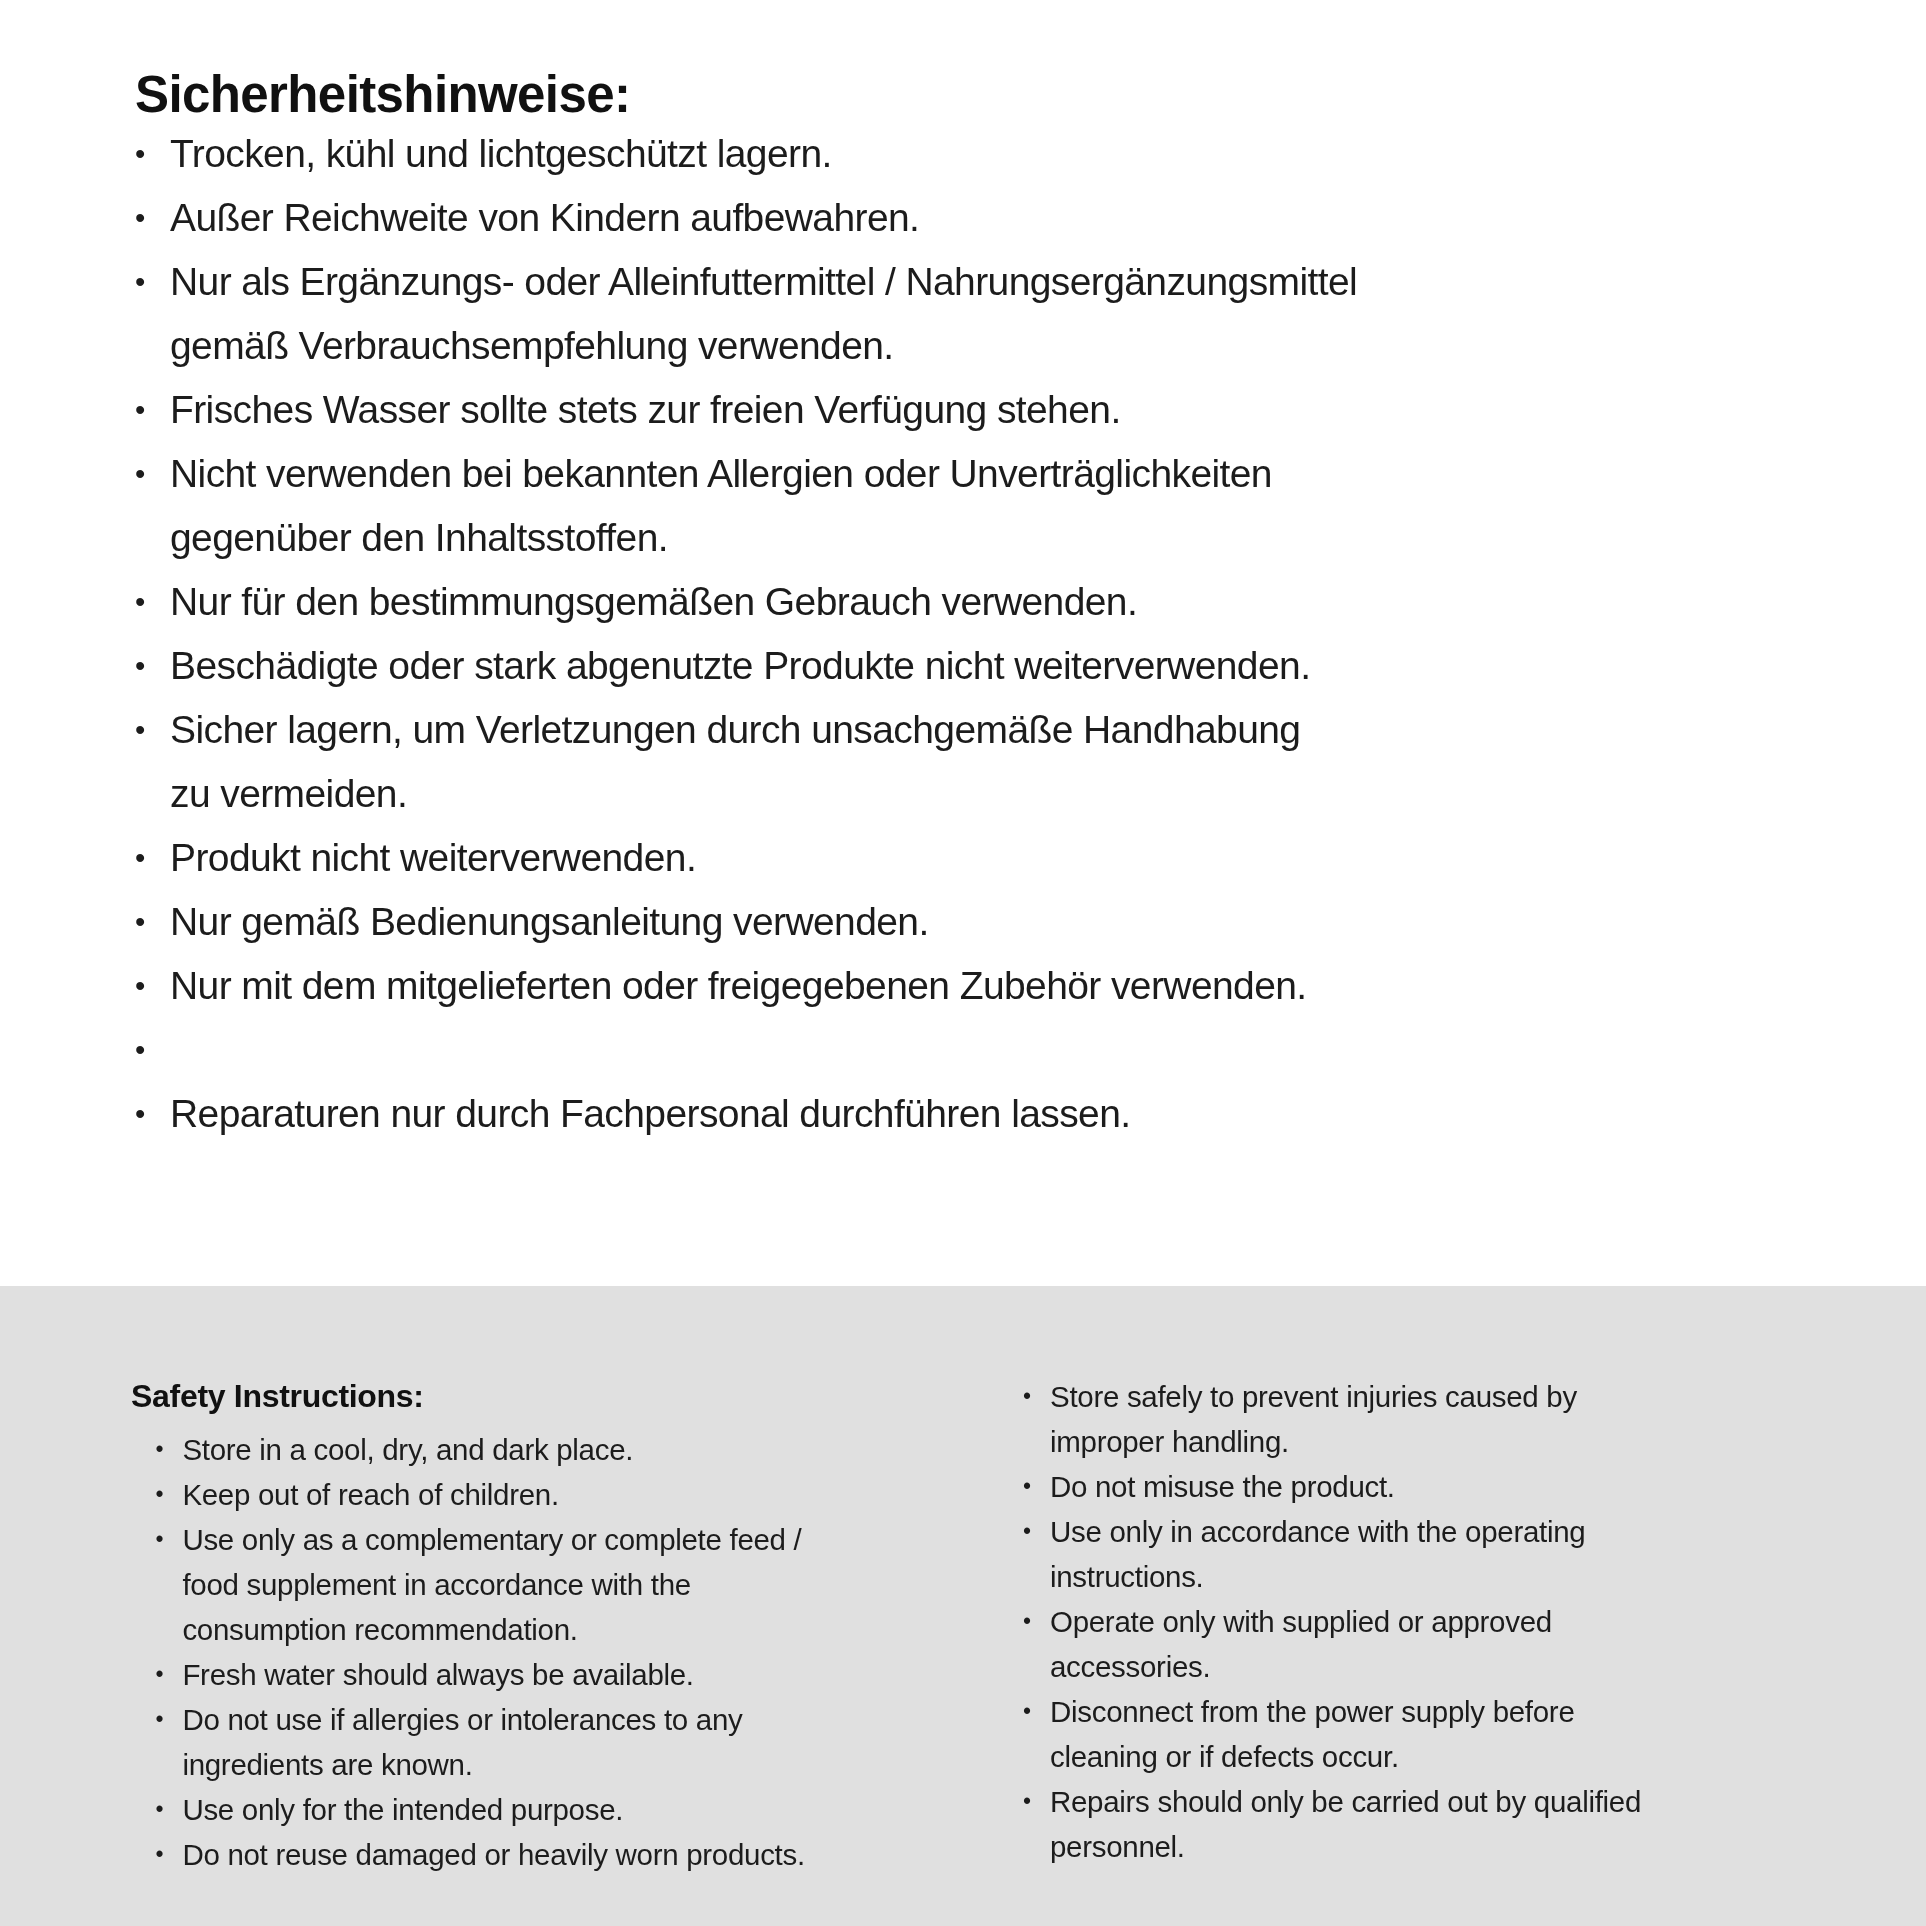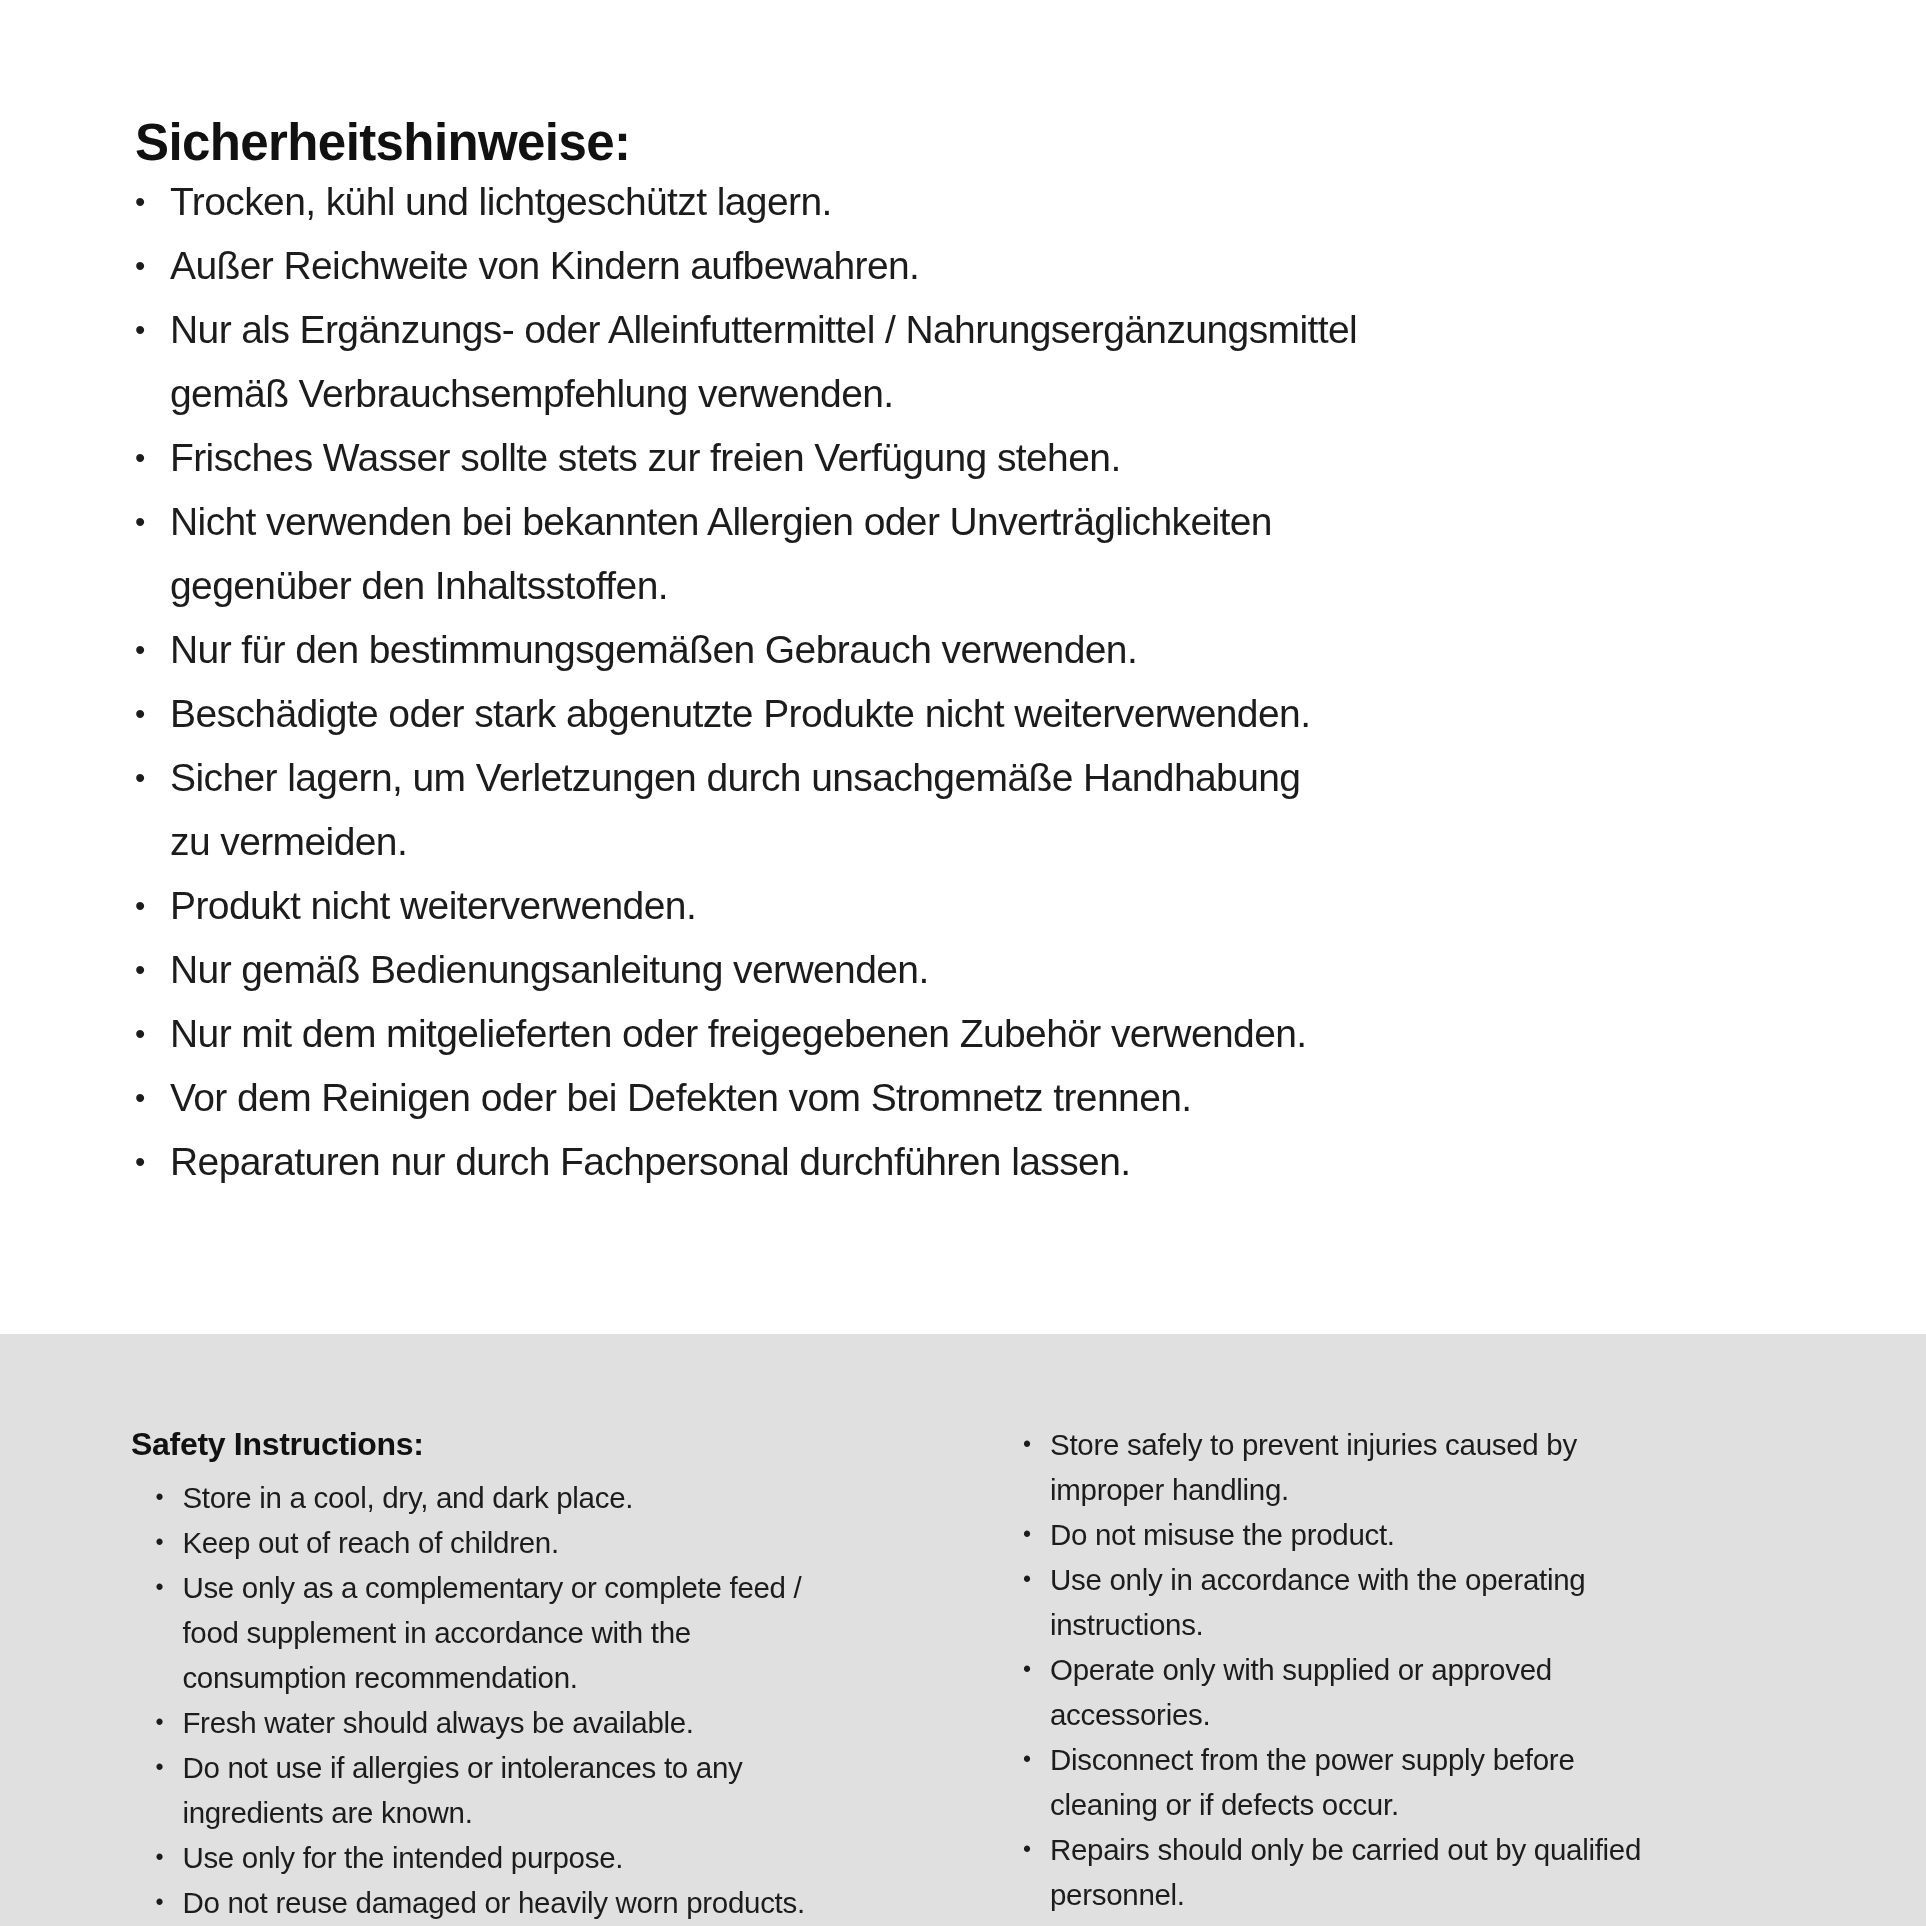--- a/index.html
+++ b/index.html
@@ -15,21 +15,20 @@
     height:1926px;
     background:var(--page-bg);
     overflow:hidden;
     font-family:"Liberation Sans", sans-serif;
     color:var(--text);
   }
   .german-section{
     box-sizing:border-box;
     height:1286px;
     padding:68px 64px 0 135px;
-    margin-top:48px;
   }
   .german-heading{
     margin:0;
     font-size:51px;
     line-height:54px;
     font-weight:bold;
     color:var(--heading);
     letter-spacing:-0.6px;
   }
   ul.blist{
@@ -145,21 +144,20 @@
       <li>
         <span class="bullet">•</span>
         <span class="txt">Nur gemäß Bedienungsanleitung verwenden.</span>
       </li>
       <li>
         <span class="bullet">•</span>
         <span class="txt">Nur mit dem mitgelieferten oder freigegebenen Zubehör verwenden.</span>
       </li>
       <li>
         <span class="bullet">•</span>
-        <span class="txt">Vor dem Reinigen oder bei Defekten vom Stromnetz trennen.</span>
       </li>
       <li>
         <span class="bullet">•</span>
         <span class="txt">Reparaturen nur durch Fachpersonal durchführen lassen.</span>
       </li>
     </ul>
 </div>
 
 <div class="gray-section">
   <div class="col-left">

